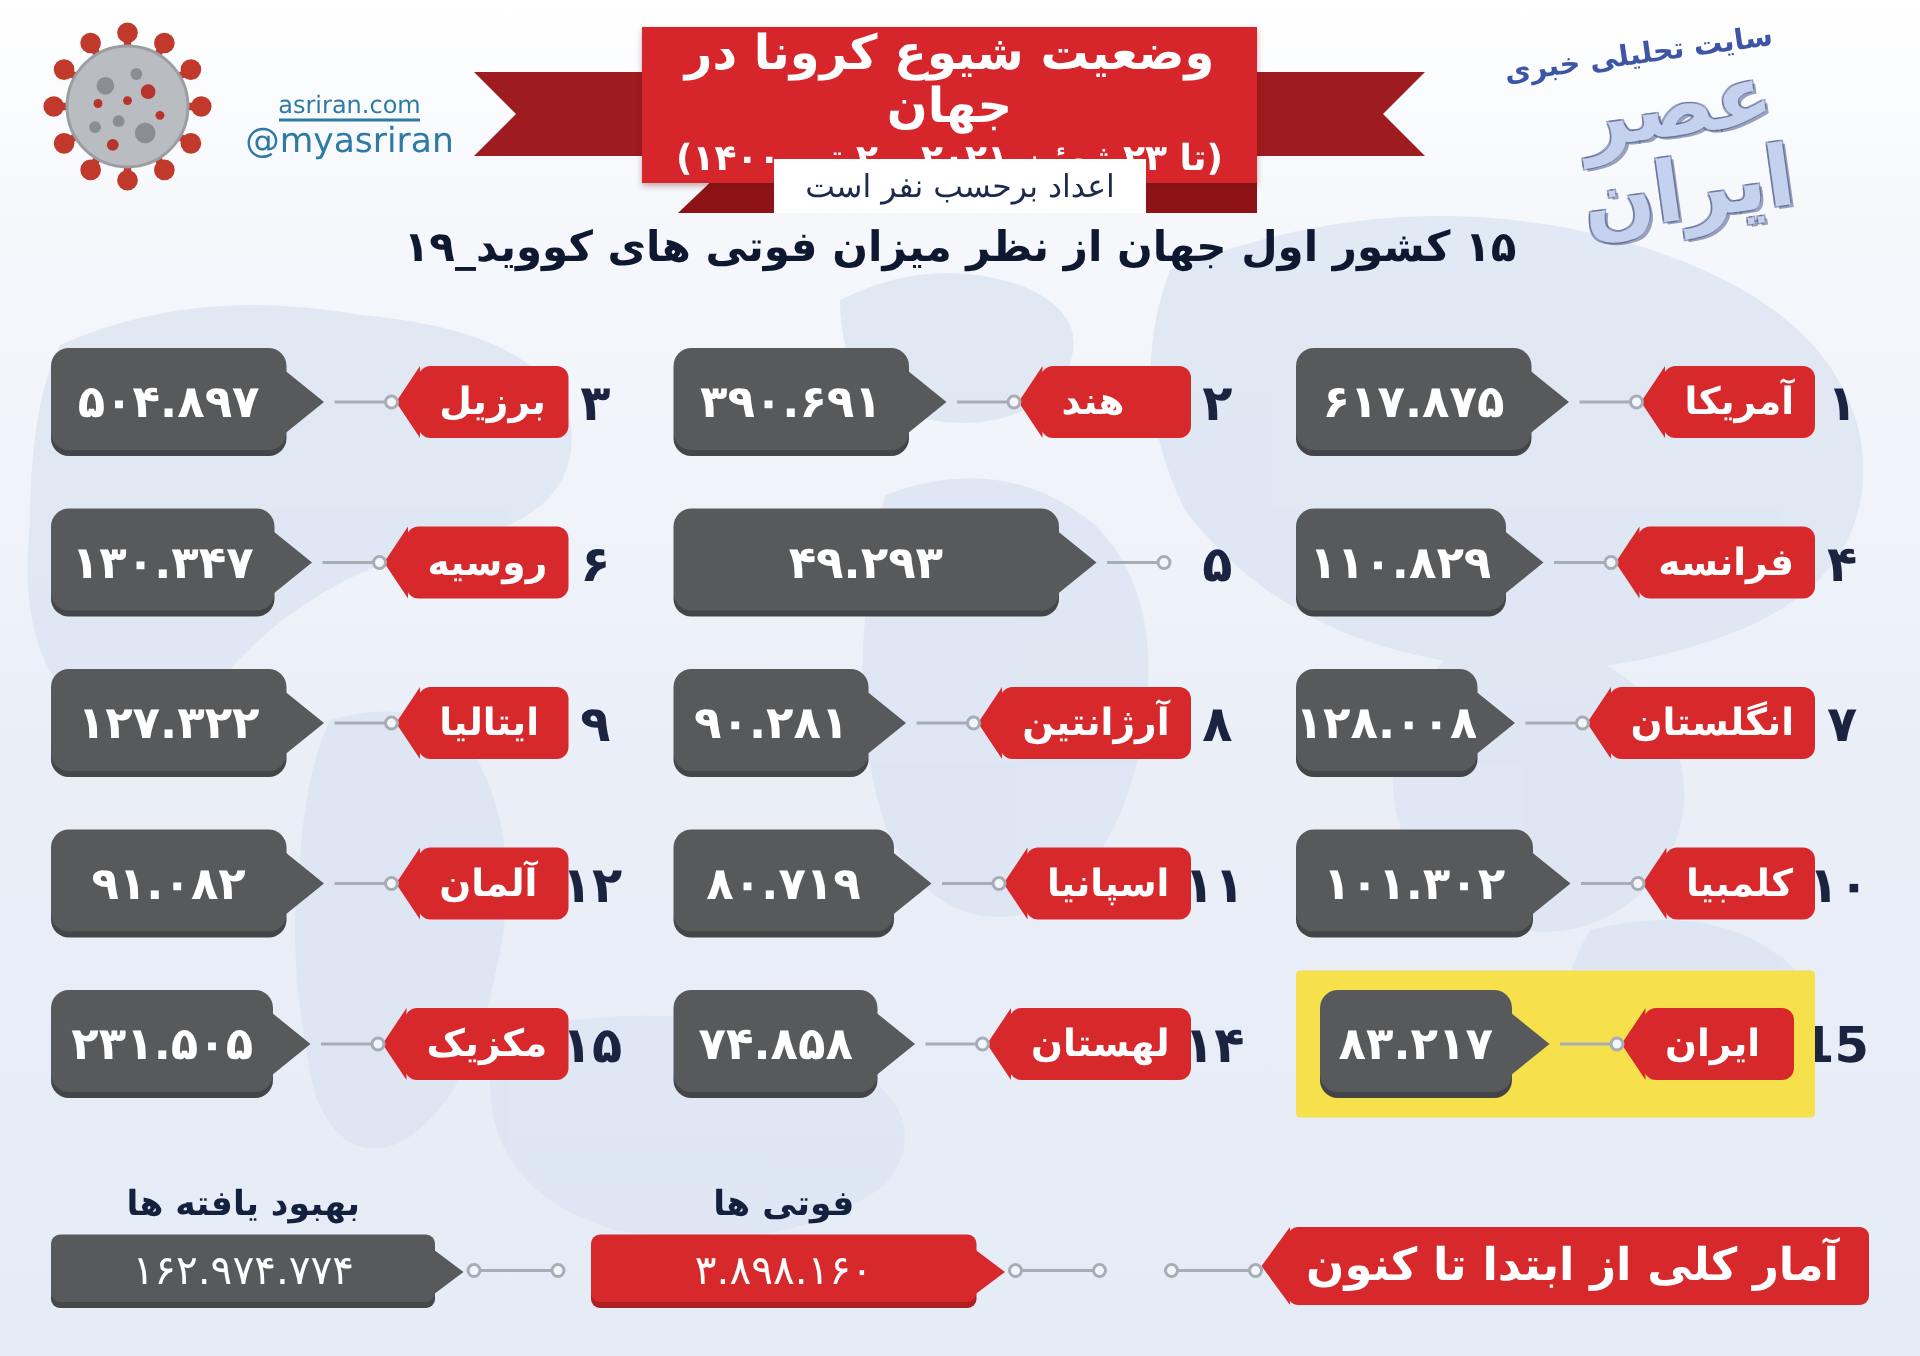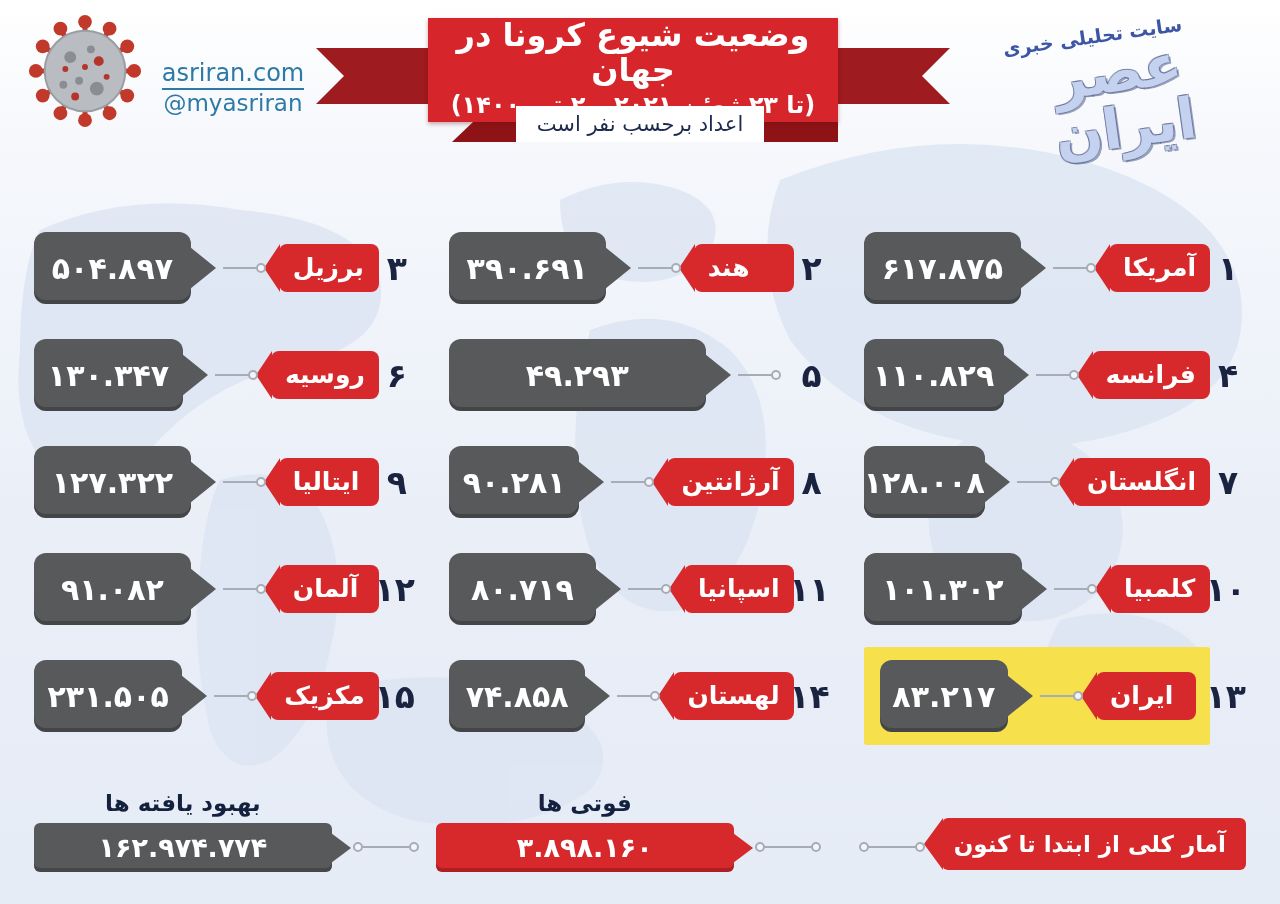--- a/index.html
+++ b/index.html
@@ -4,21 +4,21 @@
 <style>
   * { margin:0; padding:0; box-sizing:border-box; }
   html,body { font-family:"DejaVu Sans","Liberation Sans",sans-serif; }
   .page { position:relative; width:1280px; height:904px; overflow:hidden;
           background:linear-gradient(180deg,#ffffff 0%,#f6f8fc 15%,#e9eef7 60%,#e6ecf6 100%); }
   .map { position:absolute; inset:0; }
 
   
   .virus { position:absolute; left:26px; top:8px; width:118px; height:122px; }
   .links { position:absolute; left:158px; top:60px; width:150px; text-align:center; direction:ltr; }
-  .links .url { display:inline-block; color:#2e7aa6; font-size:24px; border-bottom:2px solid #2e7aa6; line-height:1.15; }
+  .links .url { display:inline-block; color:#2e7aa6; font-size:16px; border-bottom:2px solid #2e7aa6; line-height:1.15; }
   .links .tg  { color:#2e7aa6; font-size:23px; line-height:1.2; }
 
   .ribbon-band { position:absolute; left:316px; top:48px; width:634px; height:56px; background:#9e1b1f;
       clip-path:polygon(0 0,100% 0,calc(100% - 28px) 50%,100% 100%,0 100%,28px 50%); }
   .ribbon-fold { position:absolute; left:452px; top:102px; width:386px; height:40px; background:#8e1316;
       clip-path:polygon(42px 0,100% 0,100% 100%,0 100%); }
   .title-box { position:absolute; left:428px; top:18px; width:410px; height:104px; background:#d7262b;
       color:#fff; text-align:center; display:flex; flex-direction:column; justify-content:flex-start; gap:4px;
       box-shadow:0 2px 4px rgba(100,20,20,.35); }
   .title-box .t1 { font-size:32px; font-weight:bold; line-height:1.1; }
@@ -51,28 +51,28 @@
       display:flex; align-items:center; justify-content:center; color:#fff; font-weight:bold; font-size:30px;
       letter-spacing:1px; box-shadow:inset 0 -4px 0 rgba(0,0,0,.22); }
   .gbox::after { content:""; position:absolute; right:-25px; top:50%; transform:translateY(-50%);
       border-top:21px solid transparent; border-bottom:21px solid transparent; border-left:26px solid #58595b; }
   .hl { display:flex; align-items:center; flex:1 1 auto; background:#f6e04c; padding:13px 14px 13px 16px;
       border-radius:3px; }
   .hl .gbox { flex:1 1 auto; }
 
   
   .summary { position:absolute; top:764px; right:34px; left:34px; display:flex; align-items:flex-end; }
-  .sum-title { flex:0 0 auto; position:relative; background:#d7282c; color:#fff; font-weight:bold; font-size:23px;
+  .sum-title { flex:0 0 auto; position:relative; background:#d7282c; color:#fff; font-weight:bold; font-size:30px;
       height:52px; line-height:52px; padding:0 20px 0 12px; border-radius:6px; margin-bottom:2px; }
   .sum-title::before { content:""; position:absolute; left:-18px; top:50%; transform:translateY(-50%);
       border-top:26px solid transparent; border-bottom:26px solid transparent; border-right:19px solid #d7282c; }
   .stat { flex:1 1 0; display:flex; flex-direction:column;margin-top:26px; }
   .stat-label { text-align:center; color:#14213e; font-weight:bold; font-size:23px; margin-bottom:7px; }
   .stat-box { position:relative; height:49px; border-radius:6px; display:flex; align-items:center; justify-content:center;
-      color:#fff; font-weight:bold; font-size:27px; letter-spacing:1px; box-shadow:inset 0 -4px 0 rgba(0,0,0,.2); }
+      color:#fff; font-weight:normal; font-size:27px; letter-spacing:1px; box-shadow:inset 0 -4px 0 rgba(0,0,0,.2); }
   .stat-box.gray { background:#58595b; } .stat-box.gray::after { border-left-color:#58595b; }
   .stat-box.red  { background:#d7282c; } .stat-box.red::after  { border-left-color:#d7282c; }
   .stat-box::after { content:""; position:absolute; right:-19px; top:50%; transform:translateY(-50%);
       border-top:15px solid transparent; border-bottom:15px solid transparent; border-left:20px solid; }
   .conn2 { flex:0 0 auto; width:48px; height:2px; background:#a7adb6; position:relative; margin:0 26px 24px 30px; }
   .conn2::before, .conn2::after { content:""; position:absolute; top:-4px; width:6px; height:6px;
       border:2px solid #a7adb6; border-radius:50%; background:#f2f5fa; }
   .conn2::before { left:-9px; } .conn2::after { right:-9px; }
 </style>
 </head>
@@ -145,20 +145,21 @@
     <span class="tg">@myasriran</span>
   </div>
 
   <div class="ribbon-band"></div>
   <div class="ribbon-fold"></div>
   <div class="title-box">
     <div class="t1">وضعیت شیوع کرونا در جهان</div>
     <div class="t2">(تا ۲۳ ژوئن ۲۰۲۱ _ ۲ تیر ۱۴۰۰)</div>
   </div>
   <div class="note-box">اعداد برحسب نفر است</div>
+  <div class="headline">۱۵ کشور اول جهان از نظر میزان فوتی های کووید_۱۹</div>
 
   <div class="logo">
     <span class="small">سایت تحلیلی خبری</span>
     <span class="big">عصر ایران</span>
   </div>
 
   <div class="grid">
 
     <div class="cell">
       <span class="rank">۱</span>
@@ -229,21 +230,21 @@
       <div class="gbox">۸۰.۷۱۹</div>
     </div>
     <div class="cell">
       <span class="rank">۱۲</span>
       <div class="tag">آلمان</div>
       <div class="conn"></div>
       <div class="gbox">۹۱.۰۸۲</div>
     </div>
 
     <div class="cell">
-      <span class="rank">۱۳</span>
+      <span class="rank">15</span>
       <div class="hl">
         <div class="tag">ایران</div>
         <div class="conn"></div>
         <div class="gbox">۸۳.۲۱۷</div>
       </div>
     </div>
     <div class="cell">
       <span class="rank">۱۴</span>
       <div class="tag">لهستان</div>
       <div class="conn"></div>

